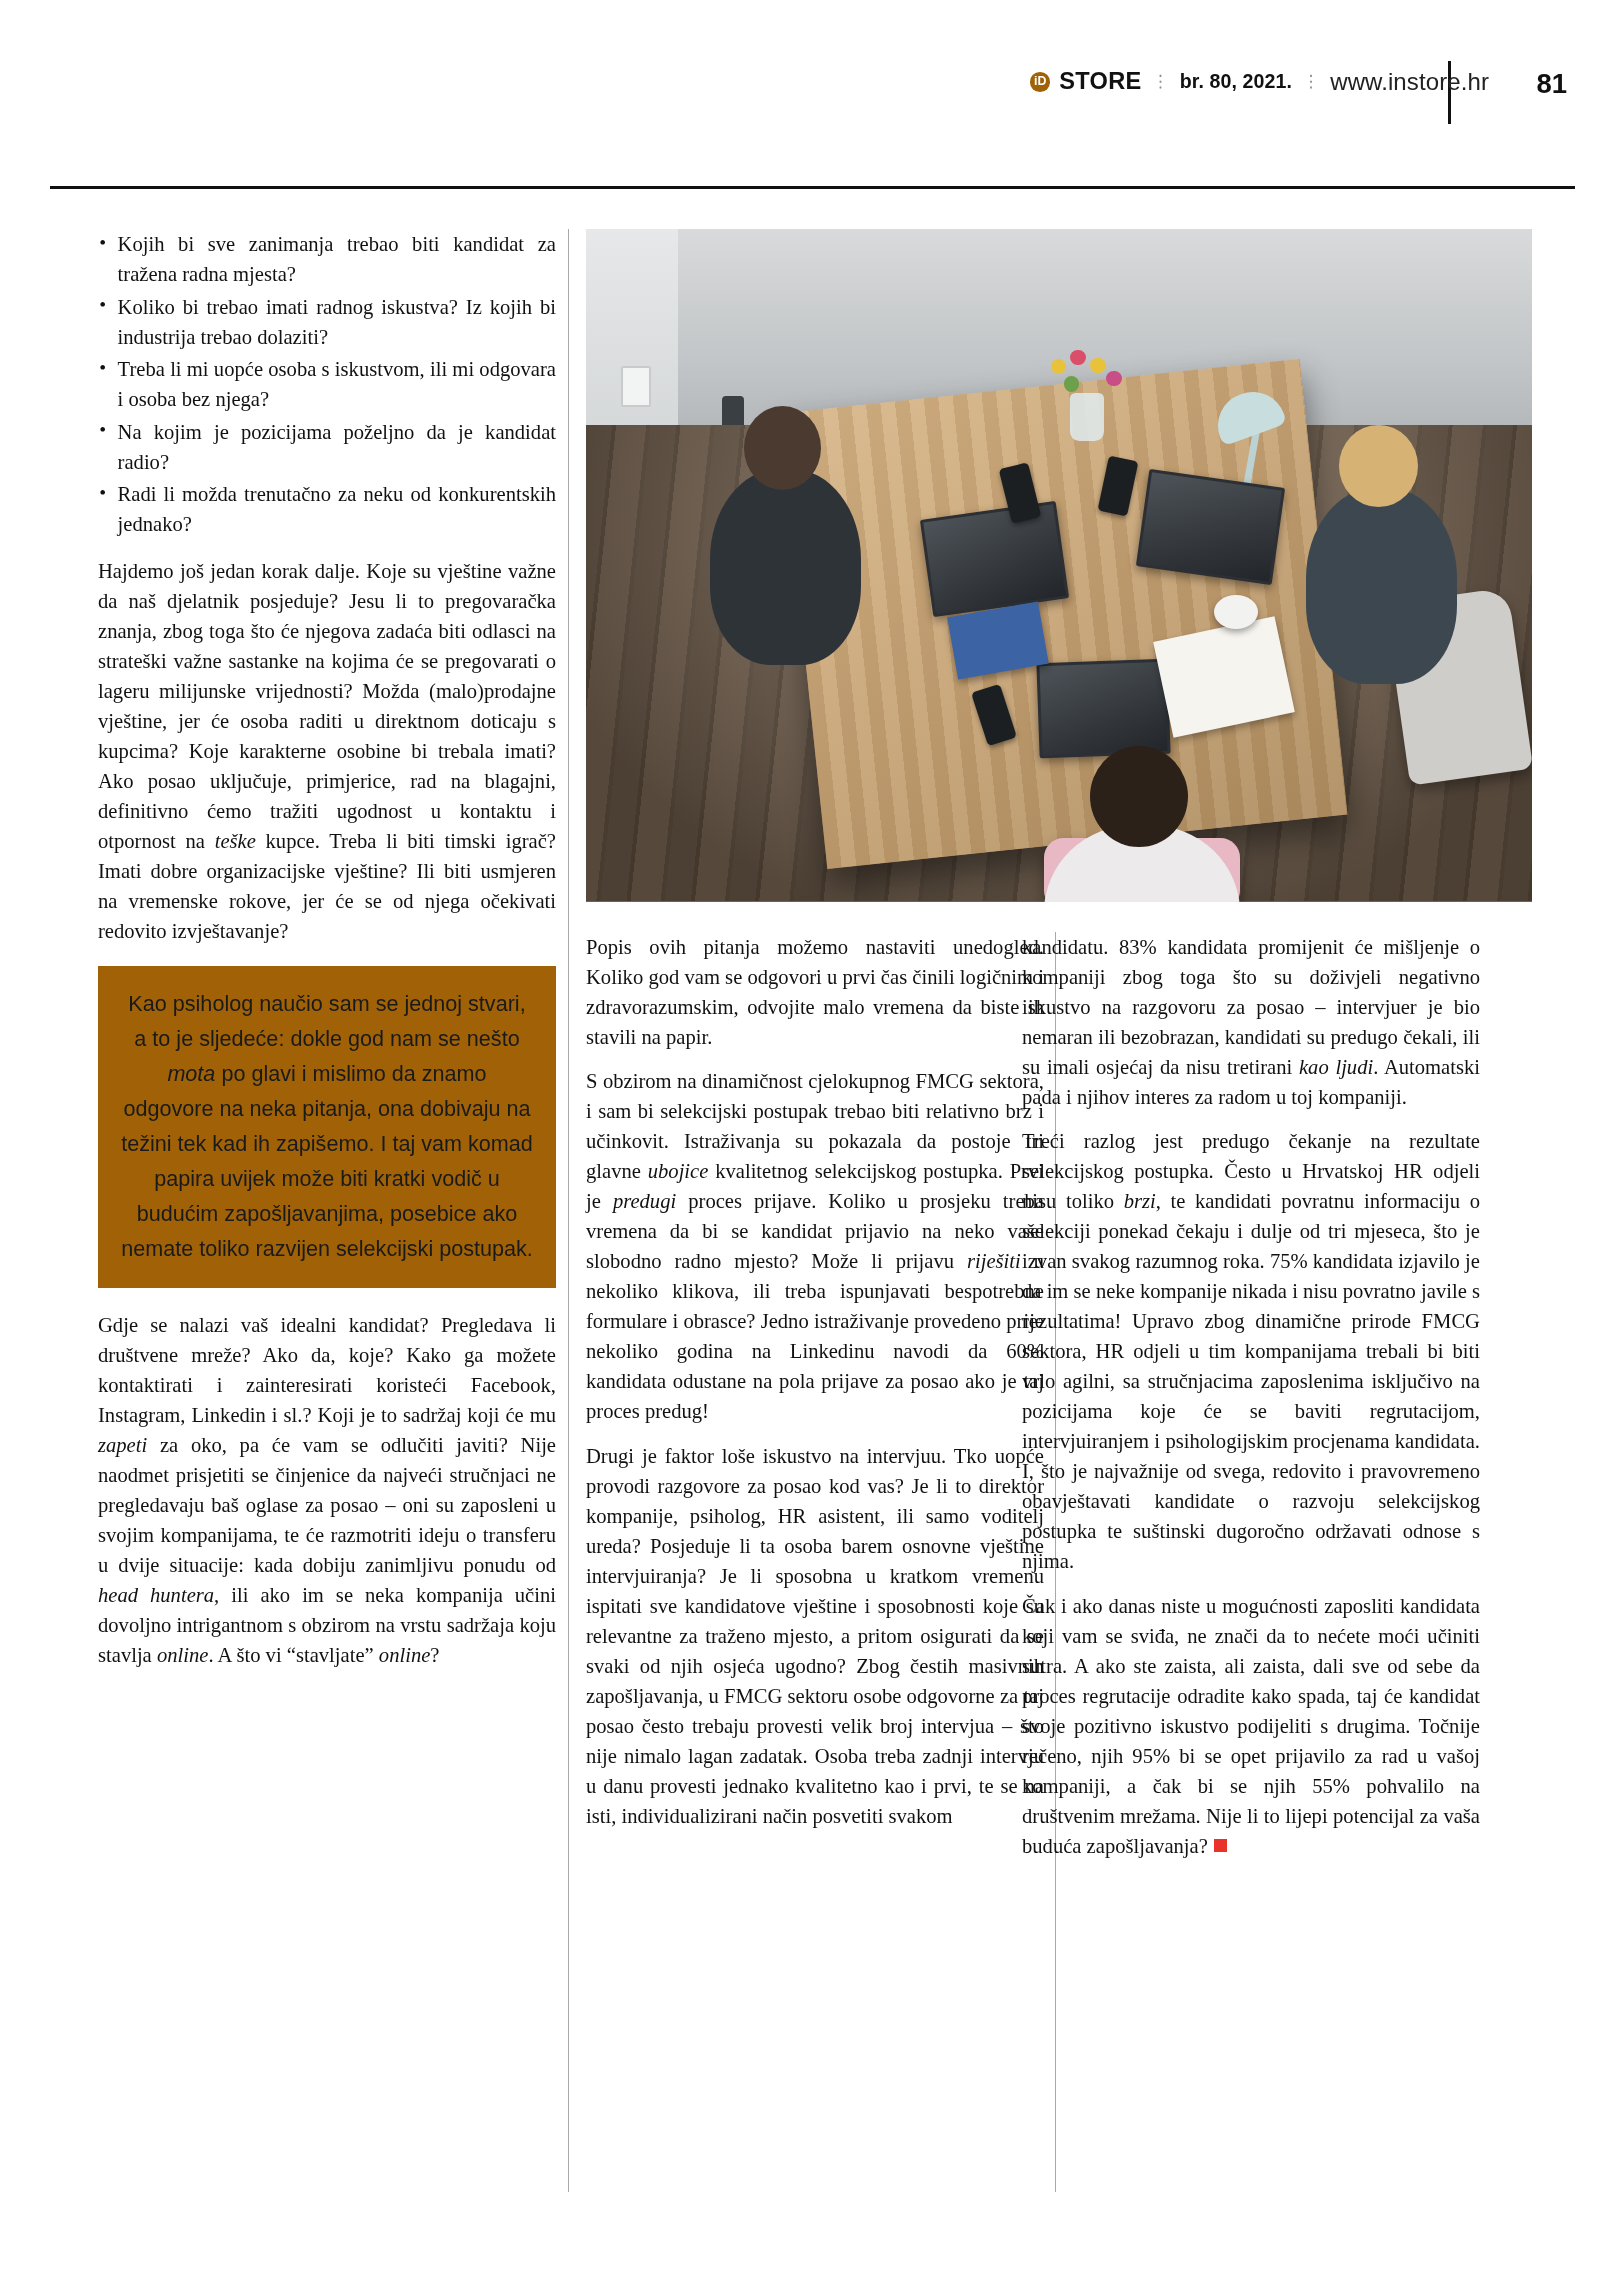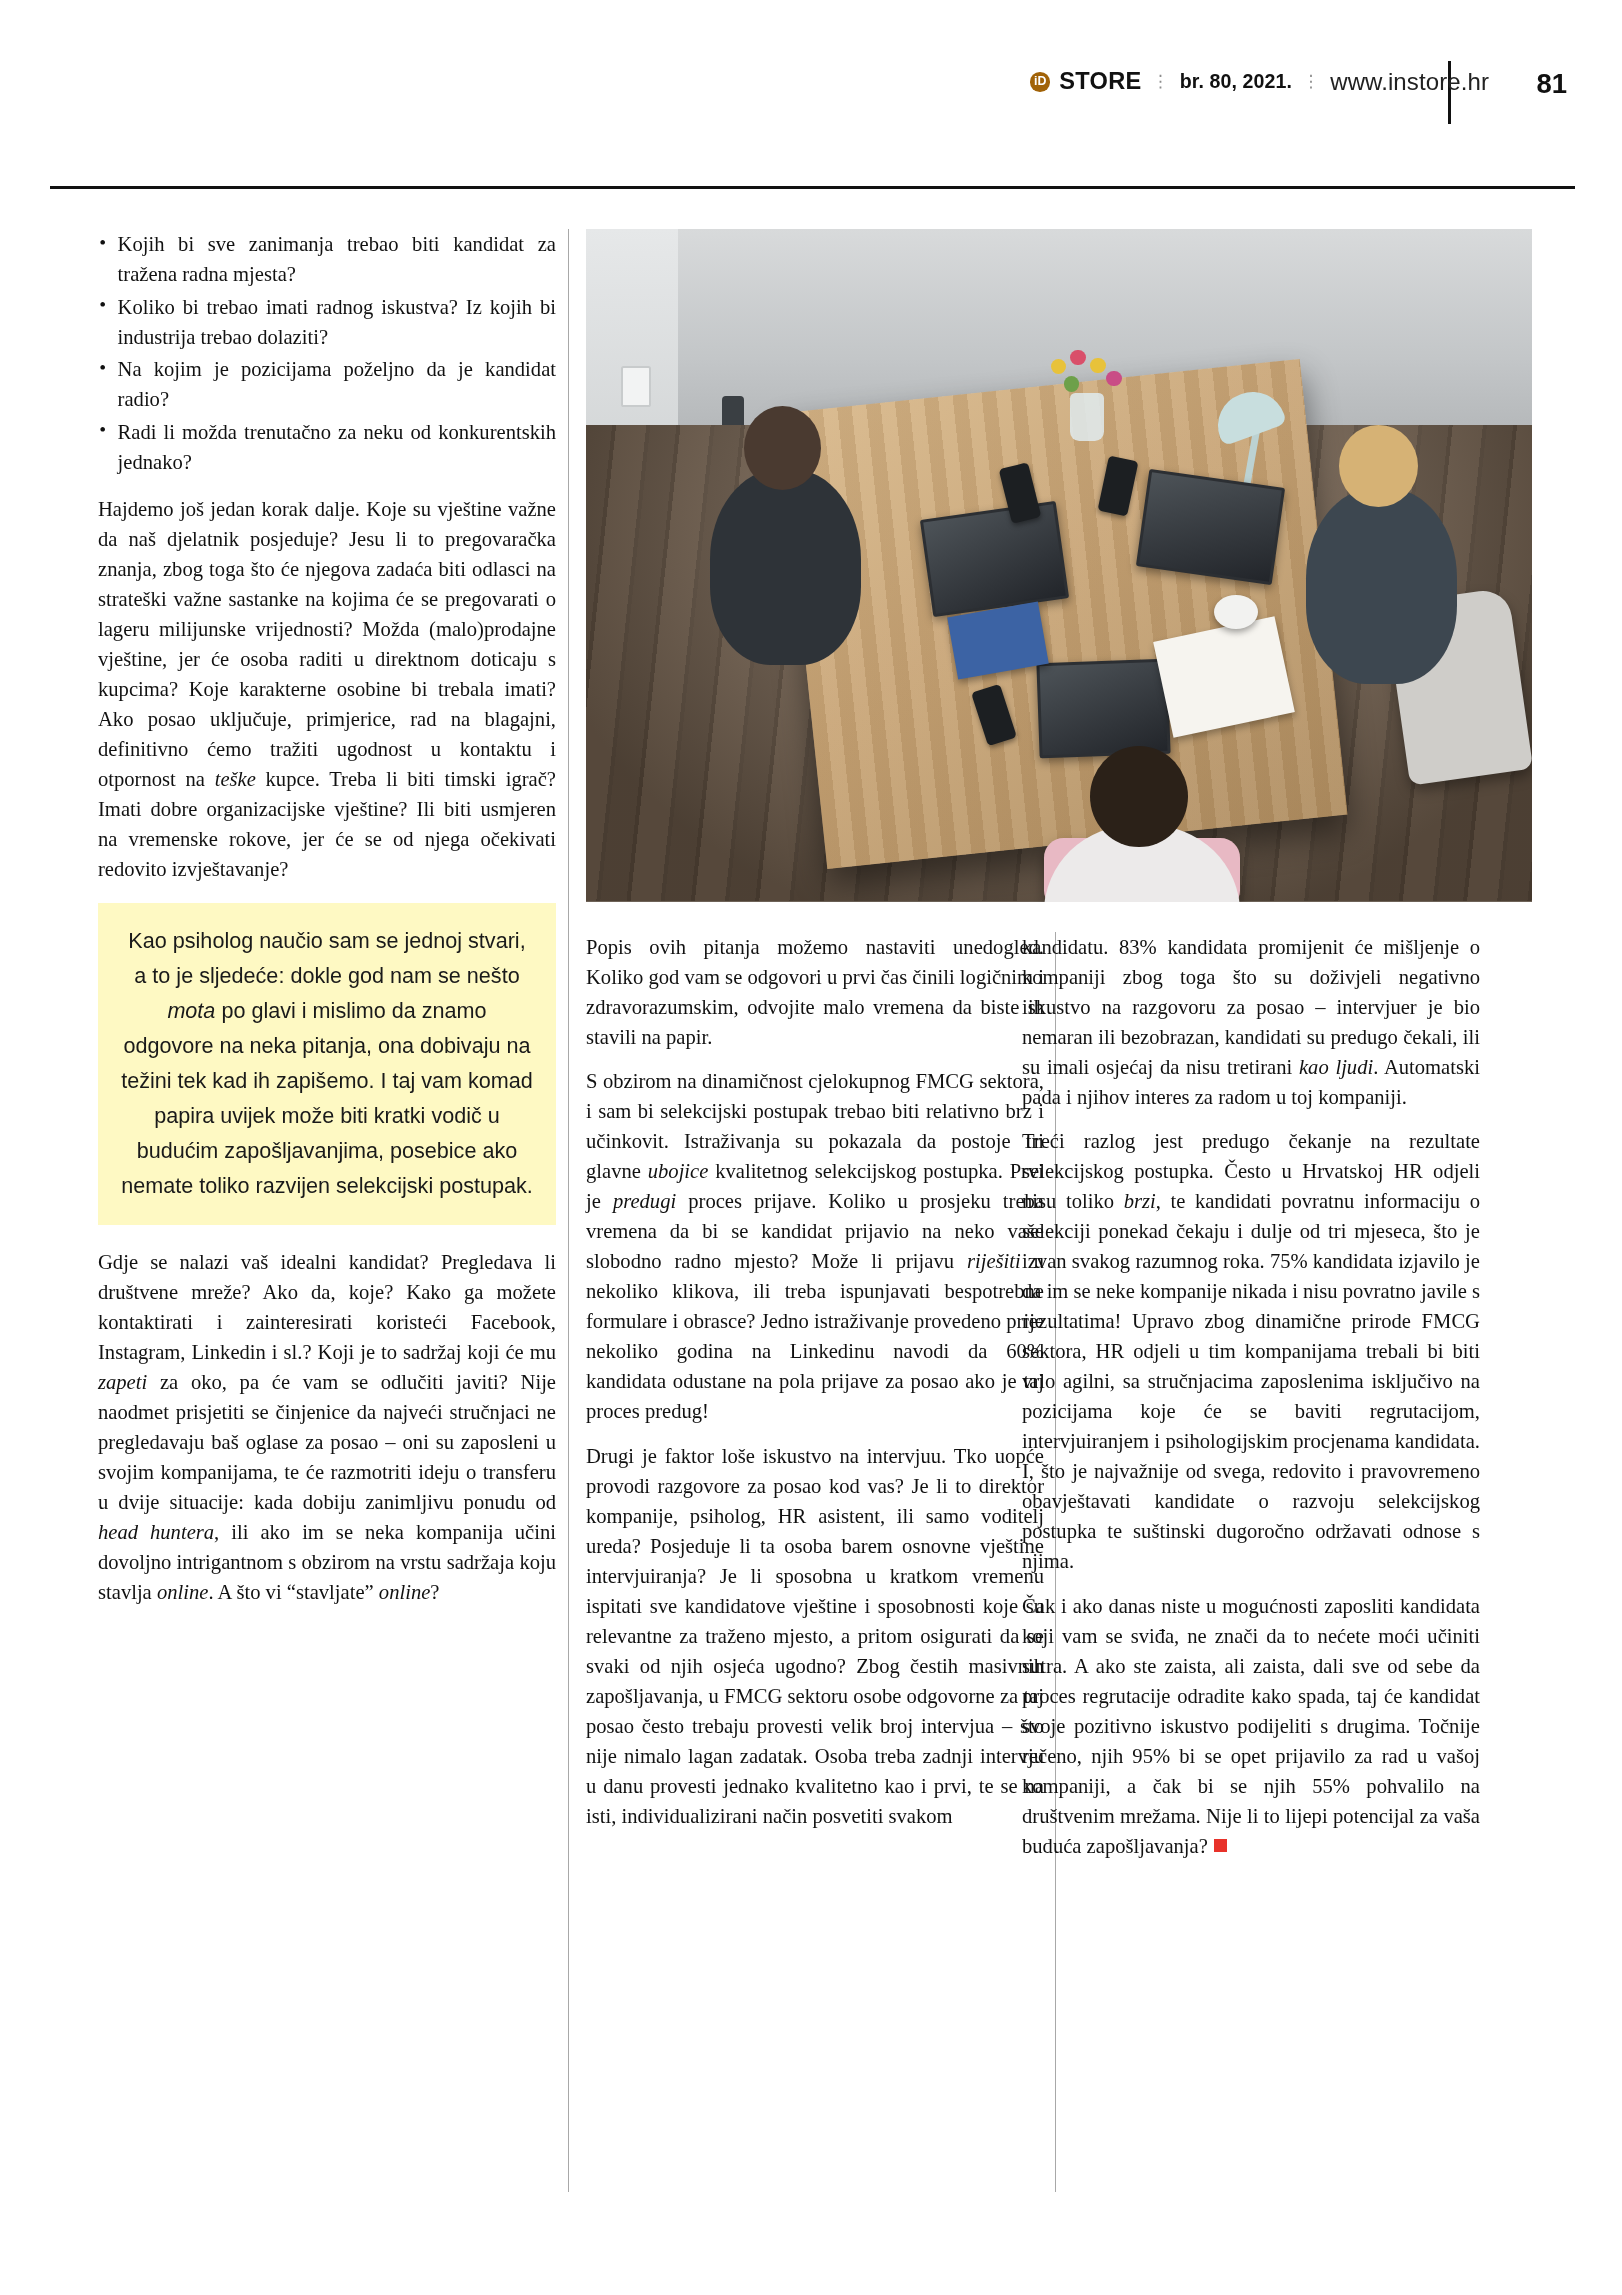--- a/index.html
+++ b/index.html
@@ -139,21 +139,21 @@
     text-align: justify;
     text-justify: inter-word;
   }
   p.last { margin-bottom: 0; }
 
   em { font-style: italic; }
 
   
   .pullquote {
     margin: 19.6px 0 22px 0;
-    background: #fef9c3;
+    background: #a16207;
     padding: 19.6px 22px 22px 22px;
     font-family: "Liberation Sans", sans-serif;
     font-size: 21.6px;
     line-height: 35px;
     text-align: center;
     color: #1a1a1a;
   }
 
   
   .photo {
@@ -359,20 +359,21 @@
     <div class="person p-bottom">
         <div class="body"></div>
         <div class="head"></div>
       </div>
   </div>
 
   <div class="col col1">
     <ul class="qlist">
       <li>Kojih bi sve zanimanja trebao biti kandidat za tražena radna mjesta?</li>
       <li>Koliko bi trebao imati radnog iskustva? Iz kojih bi industrija trebao dolaziti?</li>
+      <li>Treba li mi uopće osoba s iskustvom, ili mi odgovara i osoba bez njega?</li>
       <li>Na kojim je pozicijama poželjno da je kandidat radio?</li>
       <li>Radi li možda trenutačno za neku od konkurentskih jednako?</li>
     </ul>
 
     <p><span>Hajdemo još jedan korak dalje. Koje su vještine važne da naš djelatnik posjeduje? Jesu li to pregovaračka znanja, zbog toga što će njegova zadaća biti odlasci na strateški važne sastanke na kojima će se pregovarati o lageru milijunske vrijednosti? Možda (malo)prodajne vještine, jer će osoba raditi u direktnom doticaju s kupcima? Koje karakterne osobine bi trebala imati? Ako posao uključuje, primjerice, rad na blagajni, definitivno ćemo tražiti ugodnost u kontaktu i otpornost na </span><em>teške</em><span> kupce. Treba li biti timski igrač? Imati dobre organizacijske vještine? Ili biti usmjeren na vremenske rokove, jer će se od njega očekivati redovito izvještavanje?</span></p>
 
     <div class="pullquote"><span>Kao psiholog naučio sam se jednoj stvari, a to je sljedeće: dokle god nam se nešto </span><em>mota</em><span> po glavi i mislimo da znamo odgovore na neka pitanja, ona dobivaju na težini tek kad ih zapišemo. I taj vam komad papira uvijek može biti kratki vodič u budućim zapošljavanjima, posebice ako nemate toliko razvijen selekcijski postupak.</span></div>
 
     <p class="last"><span>Gdje se nalazi vaš idealni kandidat? Pregledava li društvene mreže? Ako da, koje? Kako ga možete kontaktirati i zainteresirati koristeći Facebook, Instagram, Linkedin i sl.? Koji je to sadržaj koji će mu </span><em>zapeti</em><span> za oko, pa će vam se odlučiti javiti? Nije naodmet prisjetiti se činjenice da najveći stručnjaci ne pregledavaju baš oglase za posao – oni su zaposleni u svojim kompanijama, te će razmotriti ideju o transferu u dvije situacije: kada dobiju zanimljivu ponudu od </span><em>head huntera</em><span>, ili ako im se neka kompanija učini dovoljno intrigantnom s obzirom na vrstu sadržaja koju stavlja </span><em>online</em><span>. A što vi “stavljate” </span><em>online</em><span>?</span></p>
   </div>

